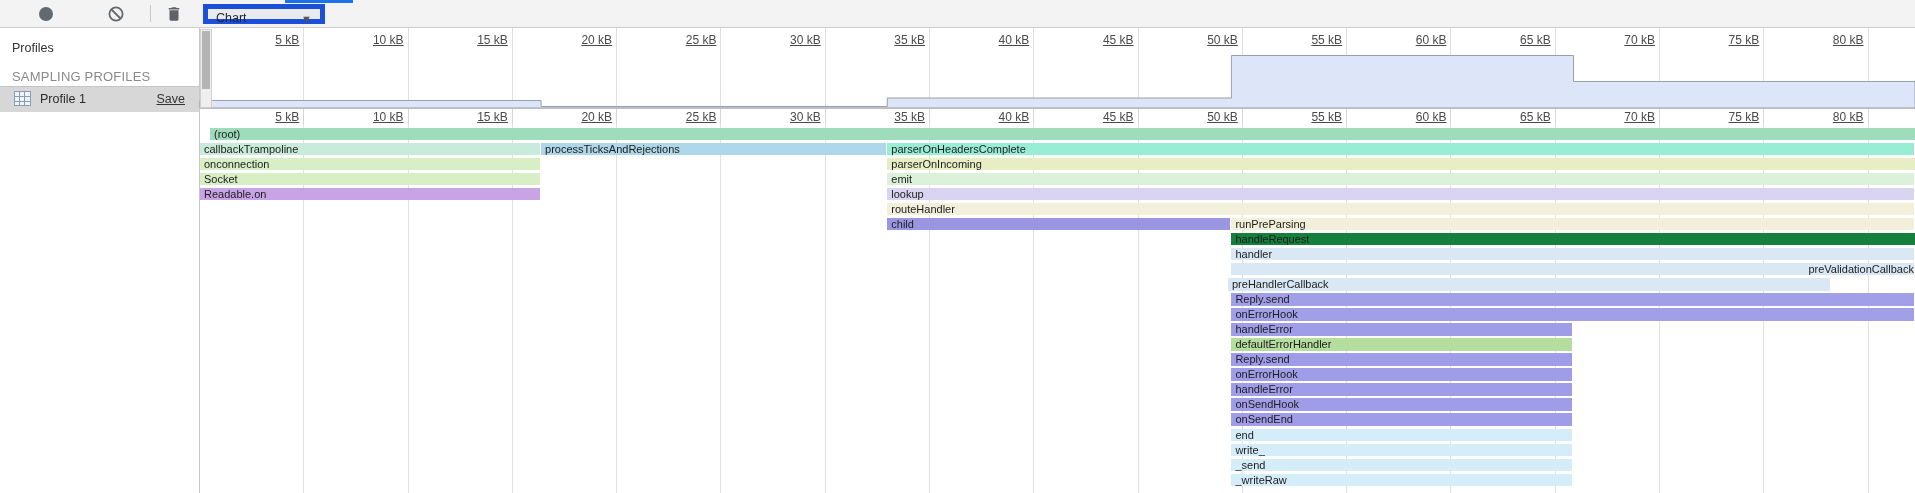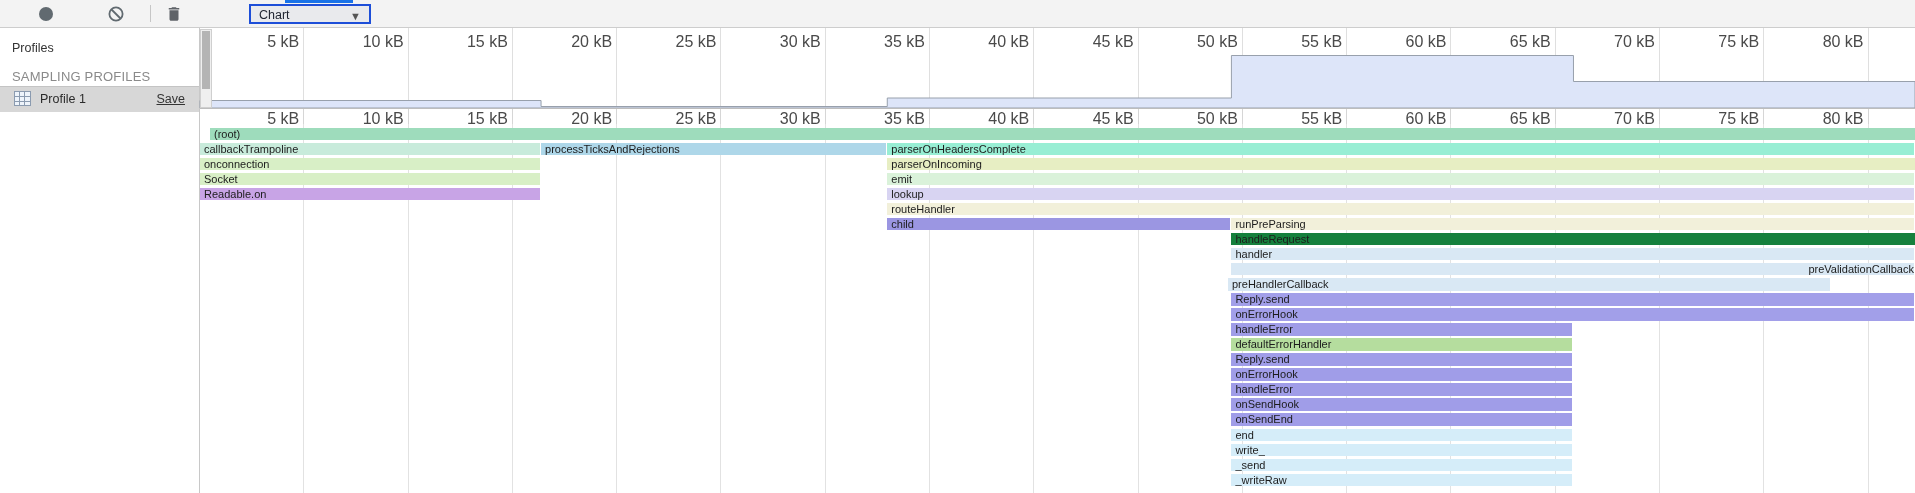--- a/index.html
+++ b/index.html
@@ -8,22 +8,22 @@
   #app{position:absolute;left:0;top:0;width:1915px;height:493px;}
 
   
   .toolbar{position:absolute;left:0;top:0;width:1915px;height:27px;
            background:#f3f3f3;border-bottom:1px solid #cdcdcd;}
   .tab-underline{position:absolute;left:285px;top:0;width:68px;height:3px;background:#1a73e8;}
   .tb-icon{position:absolute;top:5px;width:18px;height:18px;cursor:pointer;}
   .tb-icon svg{display:block;}
   .tb-divider{position:absolute;top:5px;width:1px;height:17px;background:#c6c6c6;}
   .chart-select{position:absolute;left:203px;top:4px;width:122px;height:20px;
-                background:#e9eaed;border:2px solid #1d4ed8;box-sizing:border-box;
-                font-size:12.5px;color:#1f2430;line-height:18px;padding-left:8px;cursor:pointer;margin-left:46px;}
+                background:#e9eaed;border:5px solid #1d4ed8;box-sizing:border-box;
+                font-size:12.5px;color:#1f2430;line-height:18px;padding-left:8px;cursor:pointer;}
   .chart-select .caret{position:absolute;right:8px;top:1px;font-size:11px;color:#555;}
 
   
   .sidebar{position:absolute;left:0;top:28px;width:199px;height:465px;background:#fff;
            border-right:1px solid #c8c8c8;}
   .sb-title{position:absolute;left:12px;top:13px;font-size:12.5px;color:#333;}
   .sb-section{position:absolute;left:12px;top:41px;font-size:13px;color:#8a8a8a;letter-spacing:.2px;}
   .sb-item{position:absolute;left:0;top:58px;width:199px;height:25px;background:#d7d7d7;
            border-top:1px solid #c4c4c4;cursor:pointer;}
   .sb-item .grid-icon{position:absolute;left:14px;top:4px;width:17px;height:15px;
@@ -32,21 +32,21 @@
            box-shadow:0 5px 0 #8b9bb0;}
   .sb-item .grid-icon:after{content:"";position:absolute;top:0;bottom:0;left:4px;width:1px;background:#8b9bb0;
            box-shadow:5px 0 0 #8b9bb0;}
   .sb-item .name{position:absolute;left:40px;top:5px;font-size:12.5px;color:#2b2b2b;}
   .sb-item .save{position:absolute;right:14px;top:5px;font-size:12.5px;color:#333;
                  text-decoration:underline;cursor:pointer;}
 
   
   .gridline{position:absolute;width:1px;background:#e2e2e2;}
   .gridline.ov{background:#dfdfdf;}
-  .ruler-label{position:absolute;font-size:16px;color:#4a4a4a;transform:translateX(-100%);white-space:nowrap;}
+  .ruler-label{position:absolute;font-size:12px;color:#4a4a4a;transform:translateX(-100%);white-space:nowrap;text-decoration:underline;}
   .ruler-sep{position:absolute;left:200px;top:108px;width:1715px;height:1px;background:#bdbdbd;}
   .ruler2-tick{position:absolute;top:109px;height:15px;width:1px;background:#d6d6d6;}
 
   .overview-svg{position:absolute;left:0;top:0;}
 
   
   .v-scroll{position:absolute;left:200px;top:29px;width:12px;height:79px;background:#efefef;
             border:1px solid #cfcfcf;box-sizing:border-box;}
   .v-scroll .thumb{position:absolute;left:1px;top:1px;width:8px;height:58px;background:#b4b4b4;}
 

